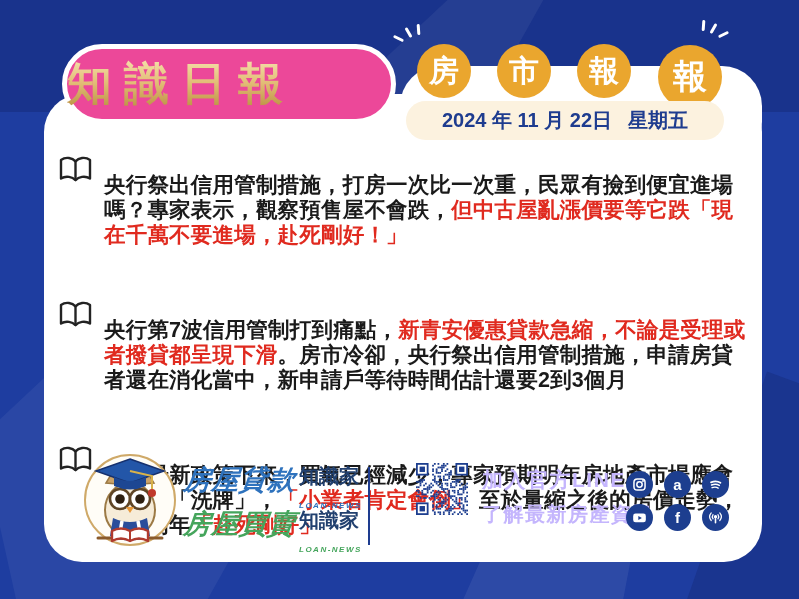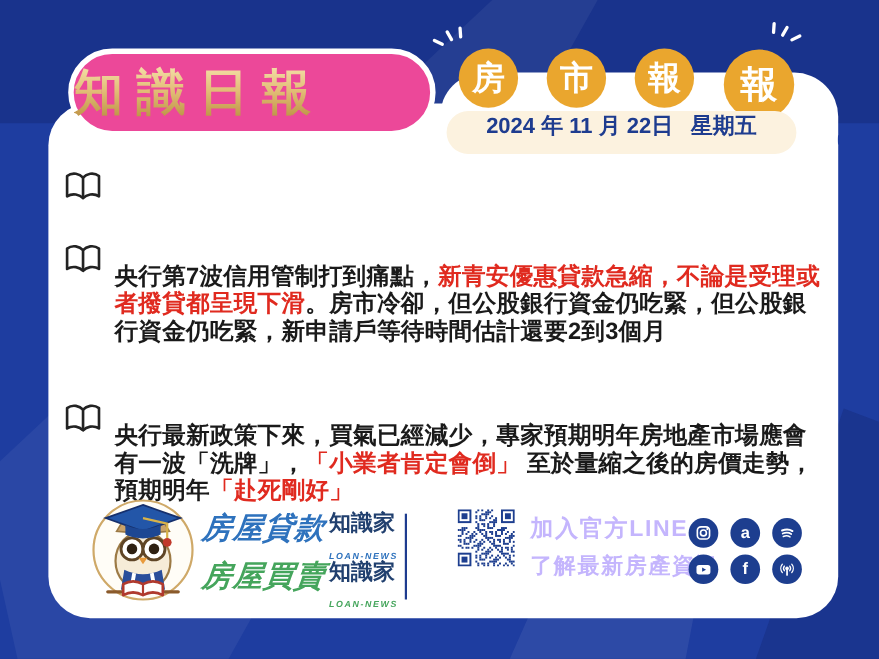--- a/index.html
+++ b/index.html
@@ -43,21 +43,21 @@
   .spark{position:absolute;width:28px;height:24px;z-index:6;}
   .spark i{position:absolute;width:3px;height:11px;background:#ffffff;border-radius:2px;display:block;}
   .spark i:nth-child(1){left:1px;top:9px;transform:rotate(-64deg);}
   .spark i:nth-child(2){left:11px;top:3px;transform:rotate(-30deg);}
   .spark i:nth-child(3){left:21px;top:0;transform:rotate(-4deg);}
   .spark.left{left:396px;top:24px;}
   .spark.right{left:698px;top:20px;transform:scaleX(-1);}
   
   .date-bar{
     position:absolute;left:406px;top:101px;width:318px;height:39px;border-radius:20px;
-    background:#fcf2df;display:flex;justify-content:center;gap:16px;z-index:6;
+    background:#fcf2df;display:flex;align-items:center;justify-content:center;gap:16px;z-index:6;
     color:#1e3c8f;font-weight:800;font-size:20px;
   }
   
   .news-list{position:absolute;left:58px;top:151px;width:692px;z-index:4;}
   .news-item{display:flex;align-items:flex-start;margin-bottom:27px;}
   .news-item:last-child{margin-bottom:0;}
   .book-icon{flex:0 0 46px;padding-top:3px;}
   .news-text{
     flex:1;font-size:21.5px;line-height:25px;font-weight:700;color:#1a1a1a;
     letter-spacing:0.2px;
@@ -125,29 +125,30 @@
   </div>
 
   <div class="news-list">
     <div class="news-item">
       <span class="book-icon">
         <svg width="35" height="31" viewBox="0 0 35 31">
             <path d="M3 6 C8 2.2 14.5 4 17.5 7.4 C20.5 4 27 2.2 32 6 L32 24.5 C27 21.2 20.5 22.8 17.5 26.2 C14.5 22.8 8 21.2 3 24.5 Z" fill="none" stroke="#232323" stroke-width="2.4" stroke-linejoin="round"></path>
             <path d="M17.5 7.4 L17.5 26.2" stroke="#232323" stroke-width="2.4"></path>
           </svg>
       </span>
+      <p class="news-text"><span>央行祭出信用管制措施，打房一次比一次重，民眾有撿到便宜進場嗎？專家表示，觀察預售屋不會跌，</span><span class="red">但中古屋亂漲價要等它跌「現在千萬不要進場，赴死剛好！」</span></p>
     </div>
     <div class="news-item">
       <span class="book-icon">
         <svg width="35" height="31" viewBox="0 0 35 31">
             <path d="M3 6 C8 2.2 14.5 4 17.5 7.4 C20.5 4 27 2.2 32 6 L32 24.5 C27 21.2 20.5 22.8 17.5 26.2 C14.5 22.8 8 21.2 3 24.5 Z" fill="none" stroke="#232323" stroke-width="2.4" stroke-linejoin="round"></path>
             <path d="M17.5 7.4 L17.5 26.2" stroke="#232323" stroke-width="2.4"></path>
           </svg>
       </span>
-      <p class="news-text"><span>央行第7波信用管制打到痛點，</span><span class="red">新青安優惠貸款急縮，不論是受理或者撥貸都呈現下滑</span><span>。房市冷卻，但公股銀行資金仍吃緊，但公股銀行資金仍吃緊，新申請戶等待時間估計還要2到3個月</span></p>
+      <p class="news-text"><span>央行第7波信用管制打到痛點，</span><span class="red">新青安優惠貸款急縮，不論是受理或者撥貸都呈現下滑</span><span>。房市冷卻，央行祭出信用管制措施，申請房貸者還在消化當中，新申請戶等待時間估計還要2到3個月</span></p>
     </div>
     <div class="news-item">
       <span class="book-icon">
         <svg width="35" height="31" viewBox="0 0 35 31">
             <path d="M3 6 C8 2.2 14.5 4 17.5 7.4 C20.5 4 27 2.2 32 6 L32 24.5 C27 21.2 20.5 22.8 17.5 26.2 C14.5 22.8 8 21.2 3 24.5 Z" fill="none" stroke="#232323" stroke-width="2.4" stroke-linejoin="round"></path>
             <path d="M17.5 7.4 L17.5 26.2" stroke="#232323" stroke-width="2.4"></path>
           </svg>
       </span>
       <p class="news-text"><span>央行最新政策下來，買氣已經減少，專家預期明年房地產市場應會有一波「洗牌」，</span><span class="red">「小業者肯定會倒」</span><span> 至於量縮之後的房價走勢，預期明年</span><span class="red">「赴死剛好」</span></p>
     </div>

